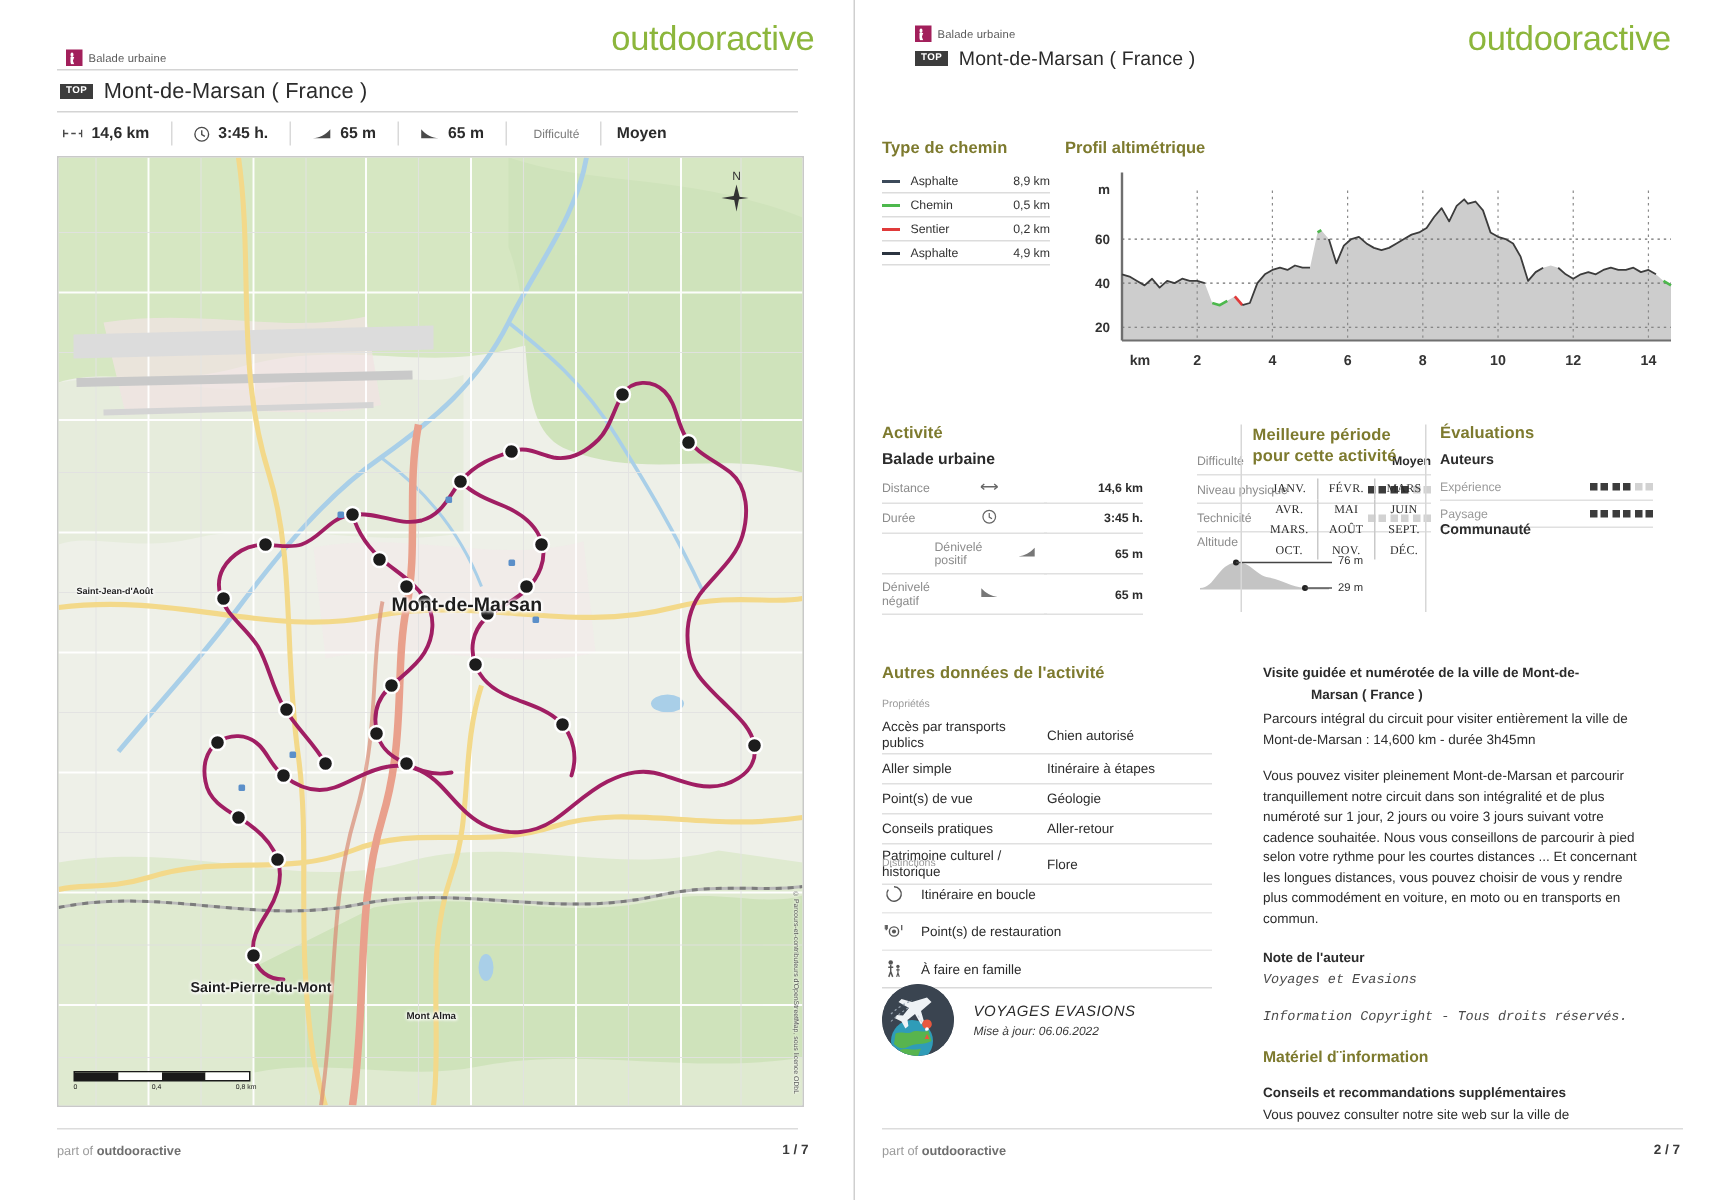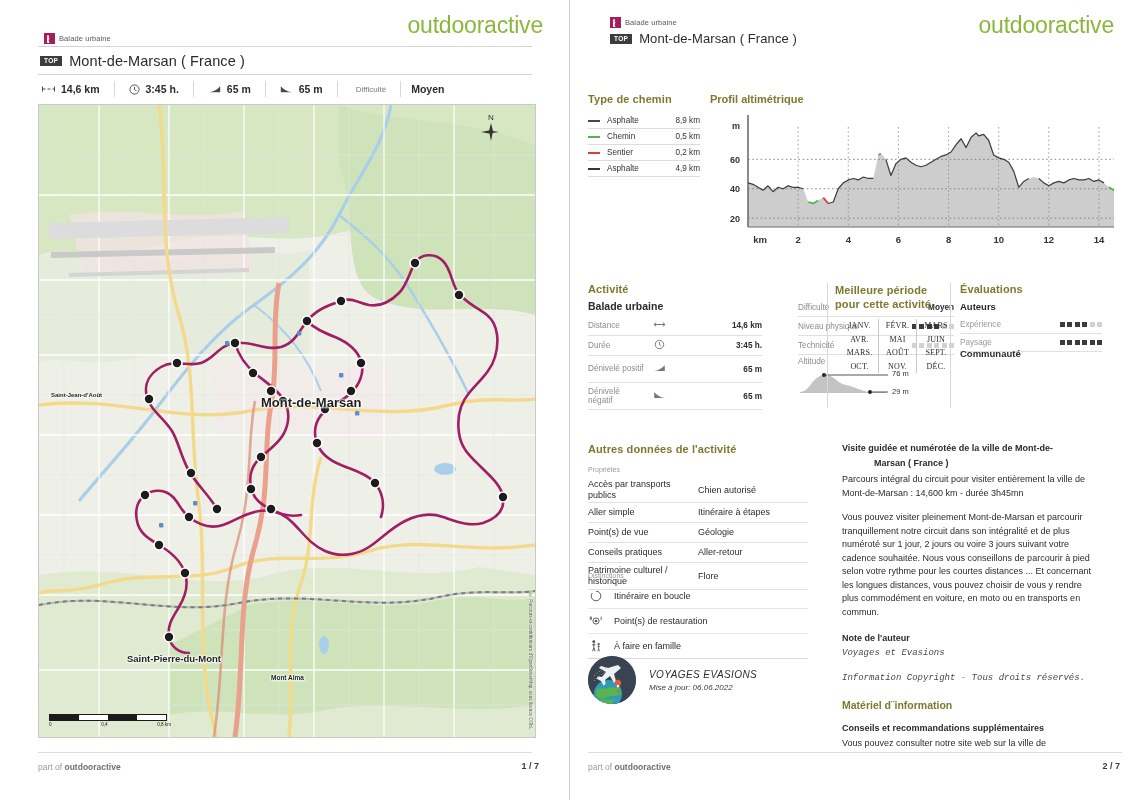--- a/index.html
+++ b/index.html
@@ -544,21 +544,21 @@
         <div class="kv-row">
           <span class="kv-k" style="width:56px;">Durée</span>
           <span class="kv-i">
             <svg width="11" height="11" viewBox="0 0 12 12">
                 <circle cx="6" cy="6" r="4.6" fill="none" stroke="#666" stroke-width=".9"></circle>
                 <path d="M6 3.2v3l2 1.2" stroke="#666" stroke-width=".9" fill="none"></path>
               </svg>
           </span>
         </div>
         <div class="kv-row" style="min-height:26px;">
-          <span class="kv-k" style="width:56px;">Dénivelé positif</span>
+          <span class="kv-k" style="width:56px;margin-left:35px;">Dénivelé positif</span>
           <span class="kv-i">
             <svg width="13" height="8" viewBox="0 0 13 8">
                 <path d="M1 7 C5 6.6 8.6 4.6 11.8 1.2 L11.8 7 Z" fill="#777"></path>
               </svg>
           </span>
         </div>
         <div class="kv-row" style="min-height:26px;">
           <span class="kv-k" style="width:56px;">Dénivelé négatif</span>
           <span class="kv-i">
             <svg width="13" height="8" viewBox="0 0 13 8">

